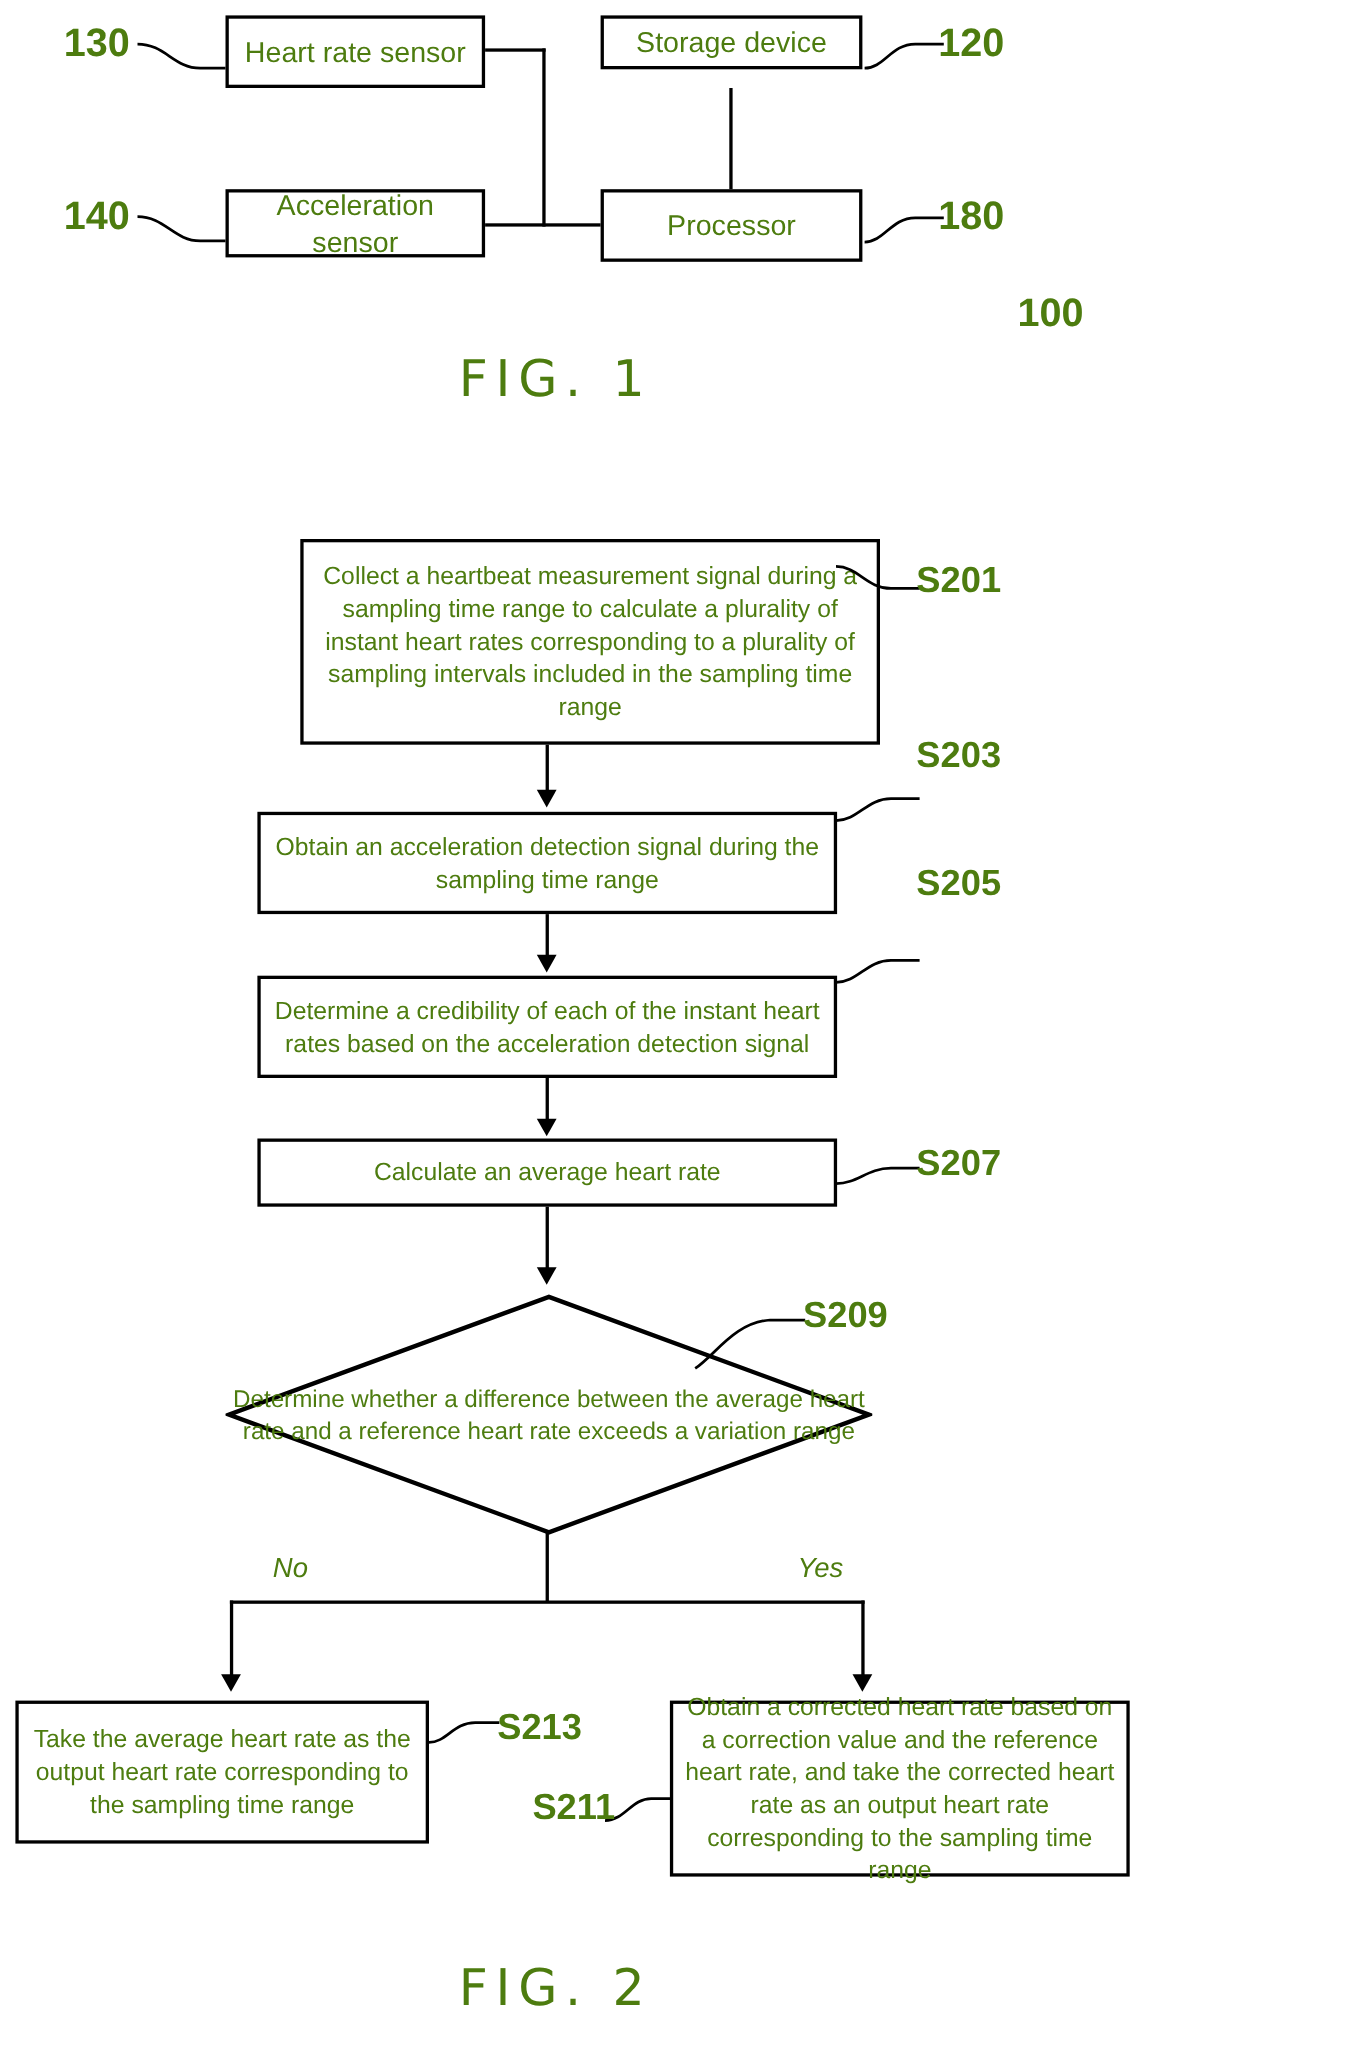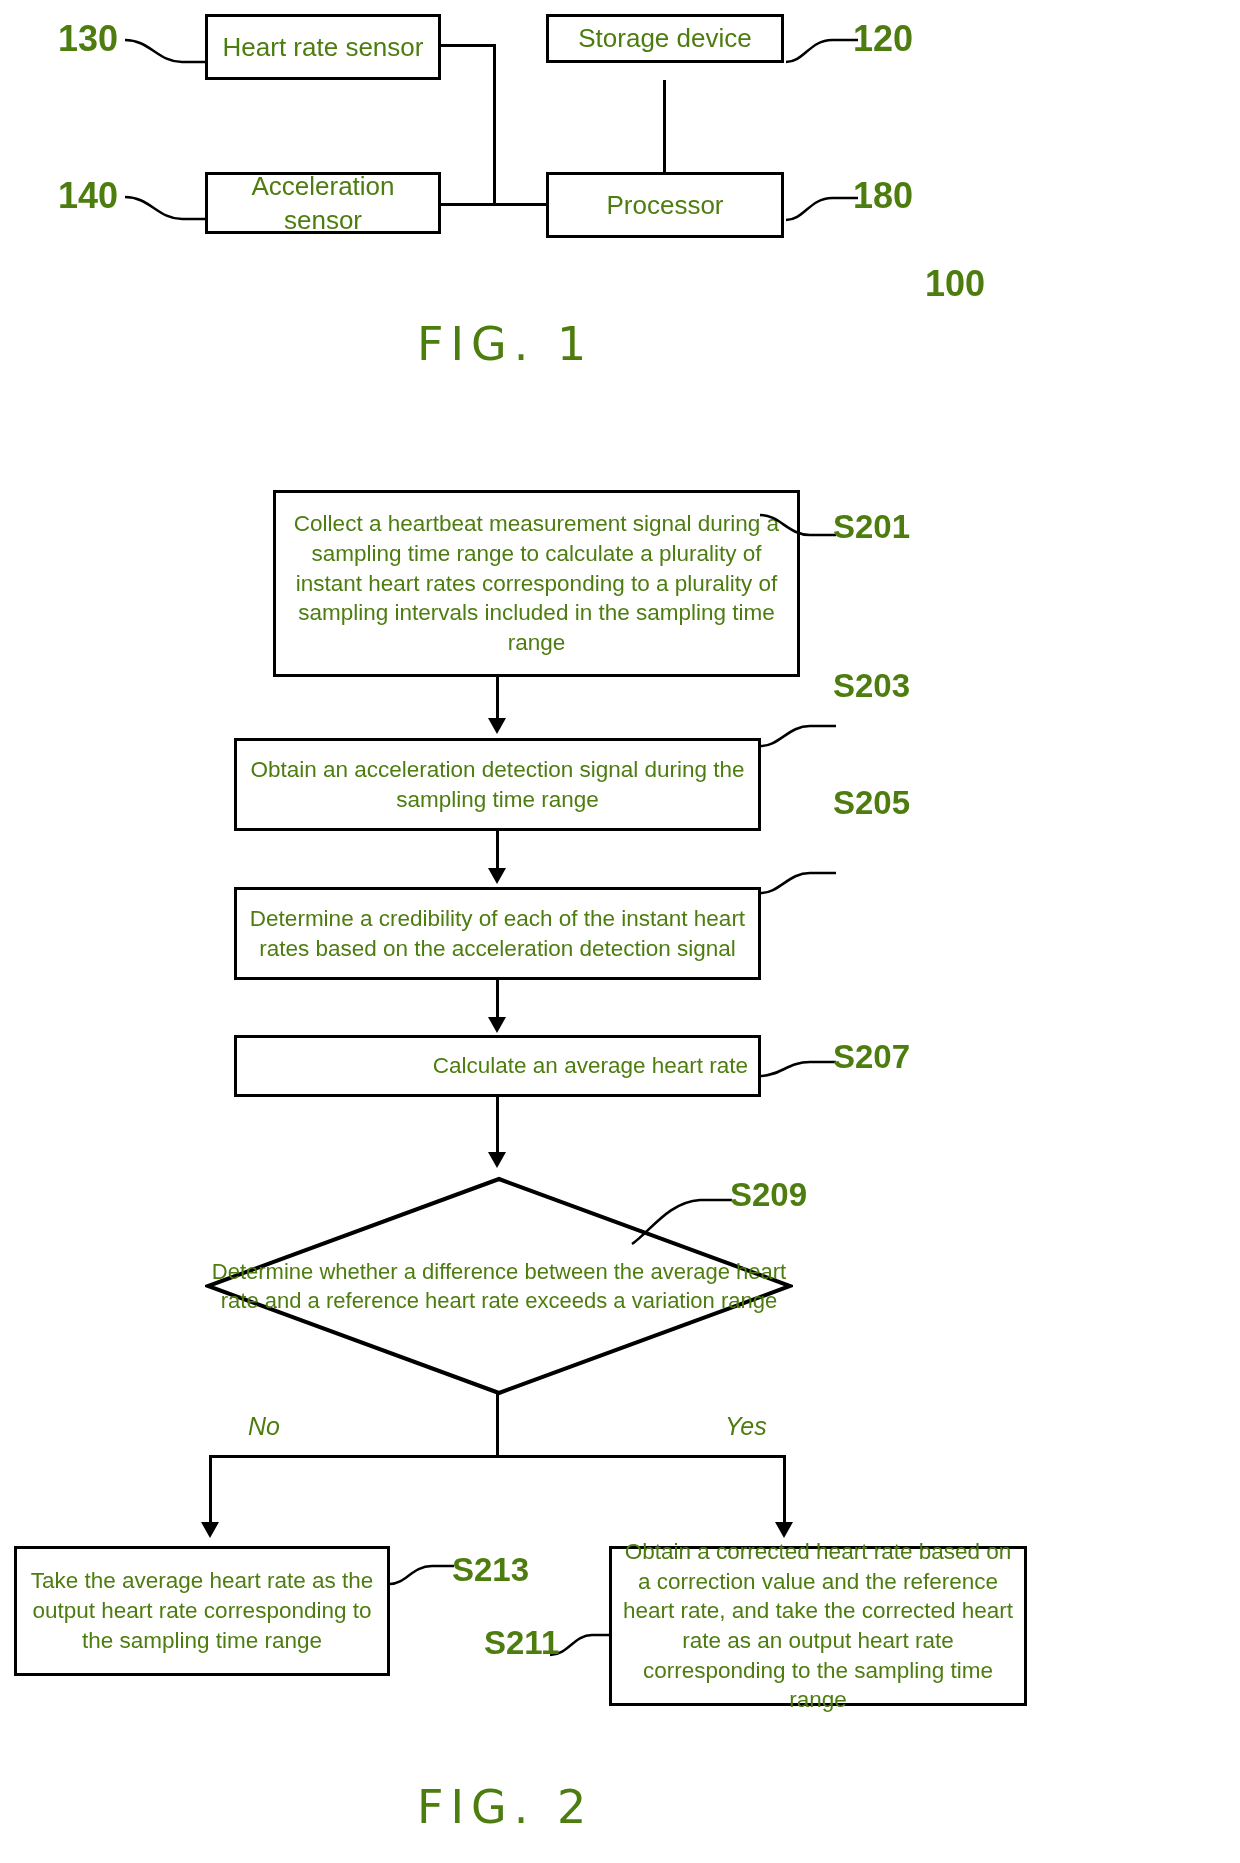--- a/index.html
+++ b/index.html
@@ -174,21 +174,21 @@
       <span>Determine a credibility of each of the instant heart rates based on the acceleration detection signal</span>
     </div>
     <svg class="leader" style="left:758px; top:795px;" width="82" height="100">
       <path d="M2 98 C 22 98, 30 78, 52 78 L 78 78" stroke="#000" stroke-width="2.5" fill="none"></path>
     </svg>
     <div class="refnum small" style="left:833px; top:784px;">S205</div>
 
     <div class="vline" style="left:496px; top:980px; height:40px;"></div>
     <div class="arrowhead" style="left:488px; top:1017px;"></div>
 
-    <div class="pbox f2box" style="left:234px; top:1035px; width:527px; height:62px;justify-content:flex-end;">
+    <div class="pbox f2box" style="left:234px; top:1035px; width:527px; height:62px;">
       <span>Calculate an average heart rate</span>
     </div>
     <svg class="leader" style="left:758px; top:1040px;" width="82" height="60">
       <path d="M2 36 C 22 36, 30 22, 52 22 L 78 22" stroke="#000" stroke-width="2.5" fill="none"></path>
     </svg>
     <div class="refnum small" style="left:833px; top:1038px;">S207</div>
 
     <div class="vline" style="left:496px; top:1097px; height:58px;"></div>
     <div class="arrowhead" style="left:488px; top:1152px;"></div>
 

